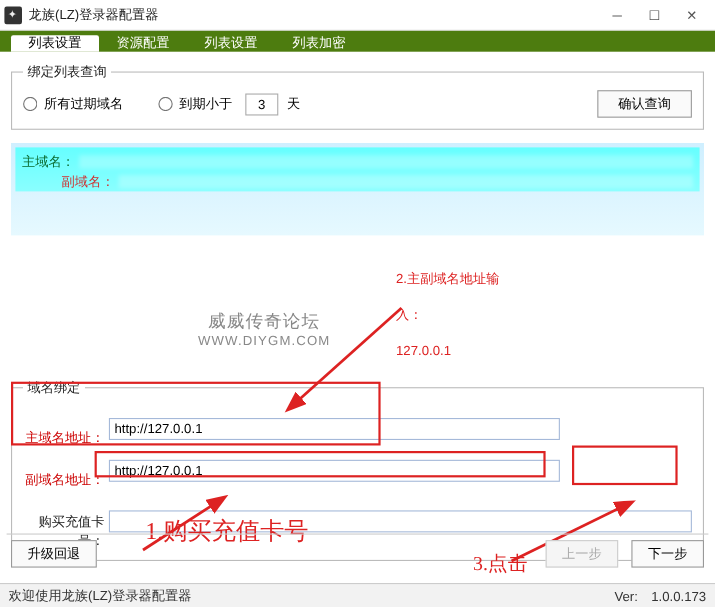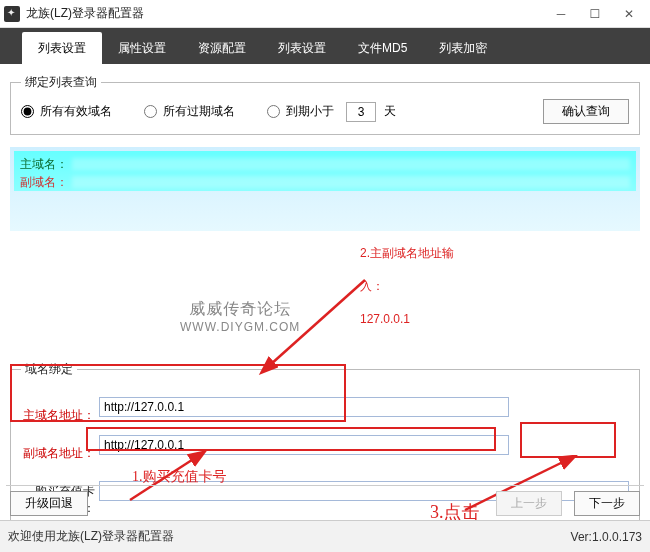--- a/index.html
+++ b/index.html
@@ -6,21 +6,21 @@
 body { background: #fff; width: 650px; height: 552px; position: relative; overflow: hidden; }
 
 
 .titlebar { display: flex; align-items: center; height: 28px; padding: 0 4px; border-bottom: 1px solid #ddd; }
 .titlebar .app-icon { width: 16px; height: 16px; background: #333; display: inline-block; margin-right: 6px; border-radius: 2px; position: relative; }
 .titlebar .app-icon::after { content: "✦"; color:#eee; font-size:10px; position:absolute; left:3px; top:1px;}
 .titlebar .title { flex: 1; font-size: 12px; color: #222; }
 .titlebar .winbtn { width: 34px; height: 22px; display: flex; align-items: center; justify-content: center; color: #555; cursor: pointer; }
 
 
-.tabs { background: #404040; height: 36px; display: flex; align-items: stretch; padding-left: 22px; }
+.tabs { background: #4d7c0f; height: 19px; display: flex; align-items: stretch; padding-left: 10px; }
 .tab { color: #fff; font-size: 12px; padding: 0 16px; display: flex; align-items: center; cursor: pointer; }
 .tab.active { background: #fff; color: #000; border-top-left-radius: 2px; border-top-right-radius: 2px; margin-top: 4px; }
 .tab:not(.active) { margin-top: 4px;}
 
 
 .main { padding: 10px 10px 0 10px; position: relative; height: 460px; }
 
 
 fieldset { border: 1px solid #bbb; padding: 8px 10px 10px 10px; font-size: 12px; }
 legend { padding: 0 4px; font-size: 12px; color: #222; }
@@ -30,86 +30,80 @@
 .radio-wrap input[type=radio] { width: 13px; height: 13px; margin-right: 6px; accent-color: #000; }
 .days-input { width: 30px; height: 20px; border: 1px solid #aaa; text-align: center; margin: 0 4px; }
 .query-row .spacer { flex: 1; }
 .btn { border: 1px solid #999; background: #fafafa; padding: 3px 18px; cursor: pointer; font-size: 12px; }
 
 
 .result-wrap { margin: 12px 0 0 0; padding: 4px; height: 84px; background: linear-gradient(#cfefff,#e6f9ff); }
 .result-inner { background: linear-gradient(#66ffff,#8affff); height: 40px; padding: 4px 6px; }
 .result-inner .row { display: flex; align-items: center; height: 18px; }
 .result-inner .lbl1 { color: #0a6a2e; font-size: 12px; }
-.result-inner .lbl2 { color: #d03030; font-size: 12px; }
+.result-inner .lbl2 { color: #d03030; font-size: 12px; margin-left: 36px; }
 .result-inner .blur { flex:1; height:12px; background: rgba(255,255,255,.25); filter: blur(2px); margin-left:4px;}
 
 
 .watermark { position: absolute; left: 180px; top: 235px; text-align: center; color: #888; pointer-events: none; }
 .watermark .l1 { font-size: 16px; letter-spacing: 1px; }
 .watermark .l2 { font-size: 12px; letter-spacing: 1px; }
 
 
 fieldset.bind { margin-top: 130px; padding-bottom: 6px; }
 .bind-row { display: flex; align-items: center; margin: 3px 0; }
 .bind-row .lbl { width: 74px; text-align: right; color: #c00; font-size: 12px; margin-right: 4px; margin-top: 18px; }
 .bind-row .lbl.black { color: #222; }
 .bind-row input[type=text] { flex: 1; height: 20px; border: 1px solid #a5b9d9; padding: 0 4px; font-size: 12px; background:#fff;}
 .bind-row .tail { width: 120px; display:flex; justify-content:flex-end;}
 .btn.bind-add { padding: 3px 14px; }
 
 
 .anno { position: absolute; color: #d22; font-family: KaiTi, STKaiti, serif; pointer-events: none; }
 .anno.a2 { left: 360px; top: 235px; font-size: 22px; line-height: 30px; }
-.anno.a1 { left: 108px; top: 468px; font-size: 14px; margin-left: 24px; }
+.anno.a1 { left: 108px; top: 468px; font-size: 22px; margin-left: 24px; }
 .anno.a3 { left: 430px; top: 500px; font-size: 18px; }
 svg.arrow { position: absolute; pointer-events: none; }
 .redbox { position: absolute; border: 2px solid #d22; pointer-events: none; }
 
 
 .bottom-bar { position: absolute; left: 0; right: 0; bottom: 28px; padding: 8px 10px; display: flex; align-items: center; }
 .bottom-bar .btn { padding: 3px 14px; }
 .bottom-bar .spacer { flex:1; }
 .btn.disabled { color: #aaa; border-color: #ccc; background: #f5f5f5; cursor: default; }
 
 hr.sep { border: none; border-top: 1px solid #ccc; position:absolute; left:6px; right:6px; bottom: 66px;}
 
 
-.status { position: absolute; left: 0; right: 0; bottom: 0; height: 32px; background: #f2f2f2; border-top: 1px solid #ccc; display: flex; align-items: center; padding: 0 8px; font-size: 12px; color: #333; }
+.status { position: absolute; left: 0; right: 0; bottom: 0; height: 22px; background: #f2f2f2; border-top: 1px solid #ccc; display: flex; align-items: center; padding: 0 8px; font-size: 12px; color: #333; gap: 12px; }
 .status .spacer { flex:1; }
 </style>
 </head>
 <body>
 
 <div class="titlebar">
   <span class="app-icon"></span>
   <span class="title">龙族(LZ)登录器配置器</span>
   <div class="winbtn">─</div>
   <div class="winbtn">☐</div>
   <div class="winbtn">✕</div>
 </div>
 
 <div class="tabs">
   <div class="tab active">列表设置</div>
-  <div class="tab">属性设置</div>
   <div class="tab">资源配置</div>
   <div class="tab">列表设置</div>
-  <div class="tab">文件MD5</div>
   <div class="tab">列表加密</div>
 </div>
 
 <div class="main">
 
   <fieldset>
     <legend>绑定列表查询</legend>
     <div class="query-row">
-      <label class="radio-wrap">
-        <input type="radio" name="q" checked="" style="">
-        <span>所有有效域名</span>
-      </label>
       <label class="radio-wrap">
         <input type="radio" name="q" style="">
         <span>所有过期域名</span>
       </label>
       <label class="radio-wrap" style="margin-right:4px">
         <input type="radio" name="q" style="">
         <span>到期小于</span>
       </label>
       <input class="days-input" type="text" value="3" style="">
       <span>天</span>

